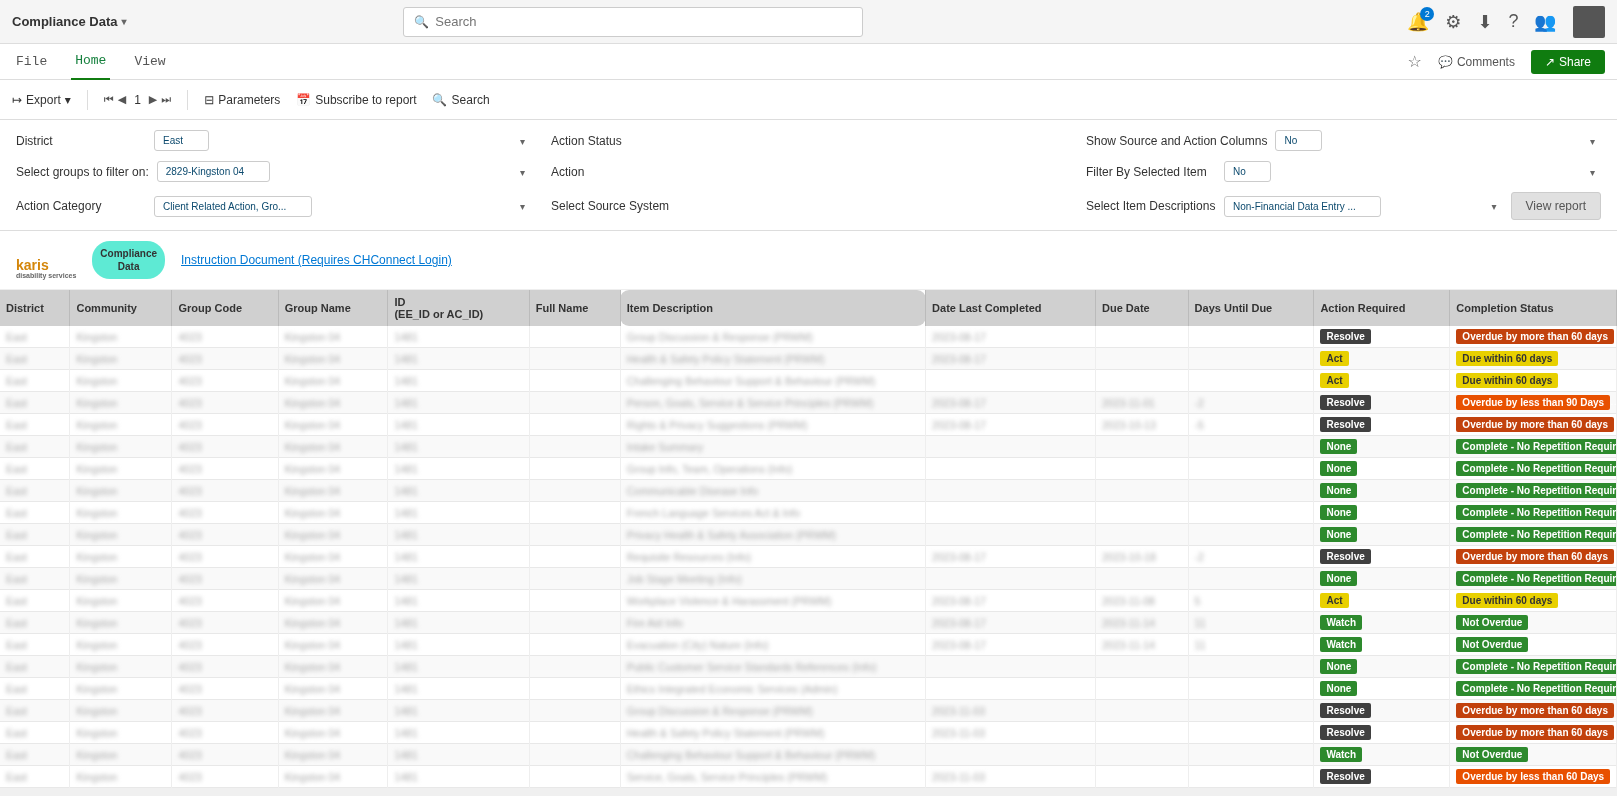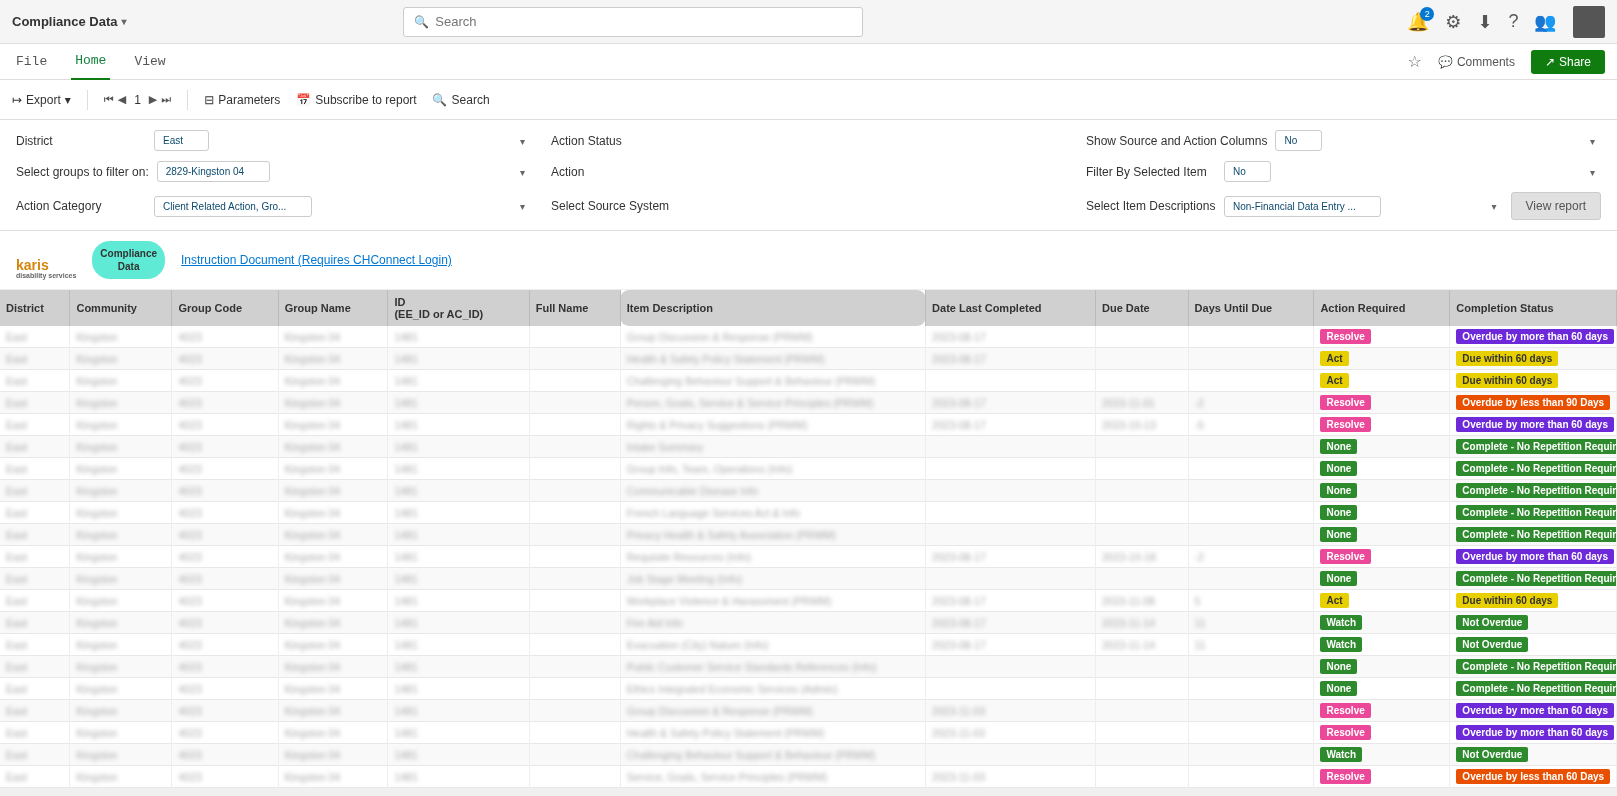--- a/index.html
+++ b/index.html
@@ -80,30 +80,30 @@
     thead th { padding: 6px 6px; text-align: left; font-weight: 600; border-right: 1px solid #bbb; white-space: nowrap; font-size: 11px; }
     tbody tr { border-bottom: 1px solid #e8e8e8; }
     tbody tr:nth-child(even) { background: #f9f9f9; }
     tbody td { padding: 3px 6px; border-right: 1px solid #eee; font-size: 10.5px; color: #444; white-space: nowrap; overflow: hidden; text-overflow: ellipsis; max-width: 120px; }
     .blurred { color: #aaa; filter: blur(2px); user-select: none; }
 
     .status-badge {
       display: inline-block; padding: 2px 6px; border-radius: 2px;
       font-size: 10px; font-weight: 600; color: white; white-space: nowrap;
     }
-    .status-red { background: #6d28d9; }
+    .status-red { background: #c2410c; }
     .status-green { background: #2d8a2d; }
     .status-yellow { background: #e8d000; color: #333; }
     .status-orange { background: #e85000; }
 
     .action-badge {
       display: inline-block; padding: 2px 6px; border-radius: 2px;
       font-size: 10px; font-weight: 600; color: white; white-space: nowrap;
     }
-    .action-resolve { background: #ec4899; }
+    .action-resolve { background: #404040; }
     .action-act { background: #e8d000; color: #333; }
     .action-none { background: #2d8a2d; }
     .action-watch { background: #2d8a2d; }
   </style>
 </head>
 <body>
 
 <div class="top-bar">
   <div class="app-title">
     <span>Compliance Data</span>

